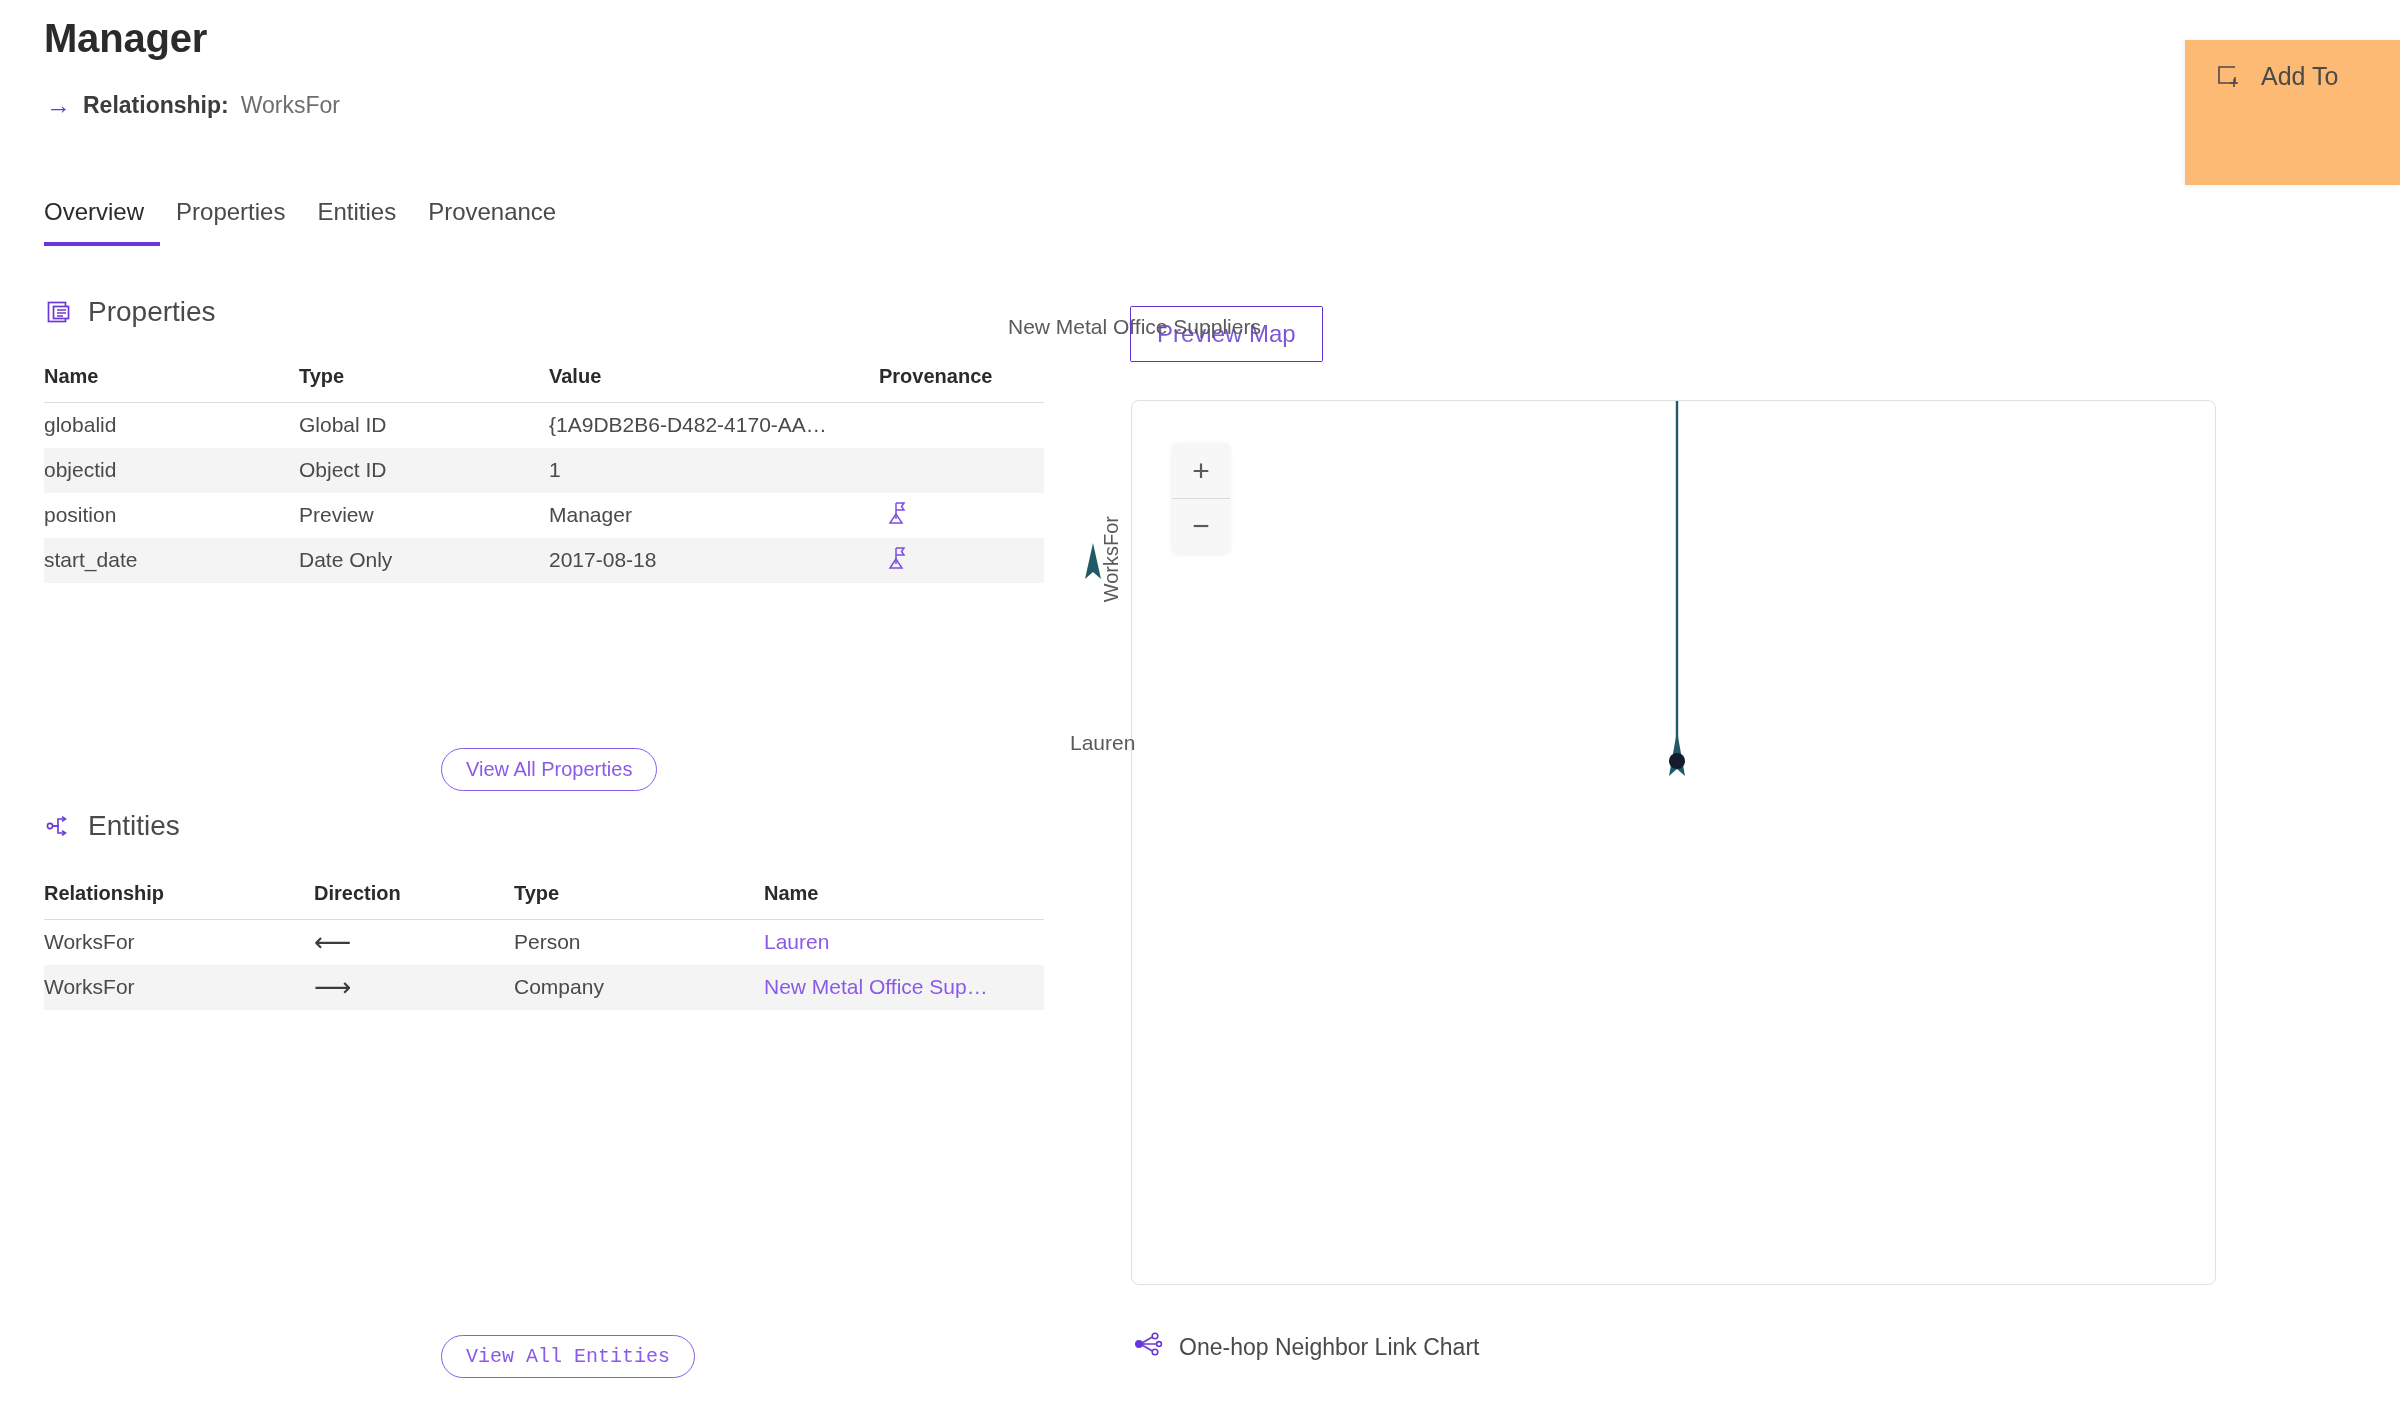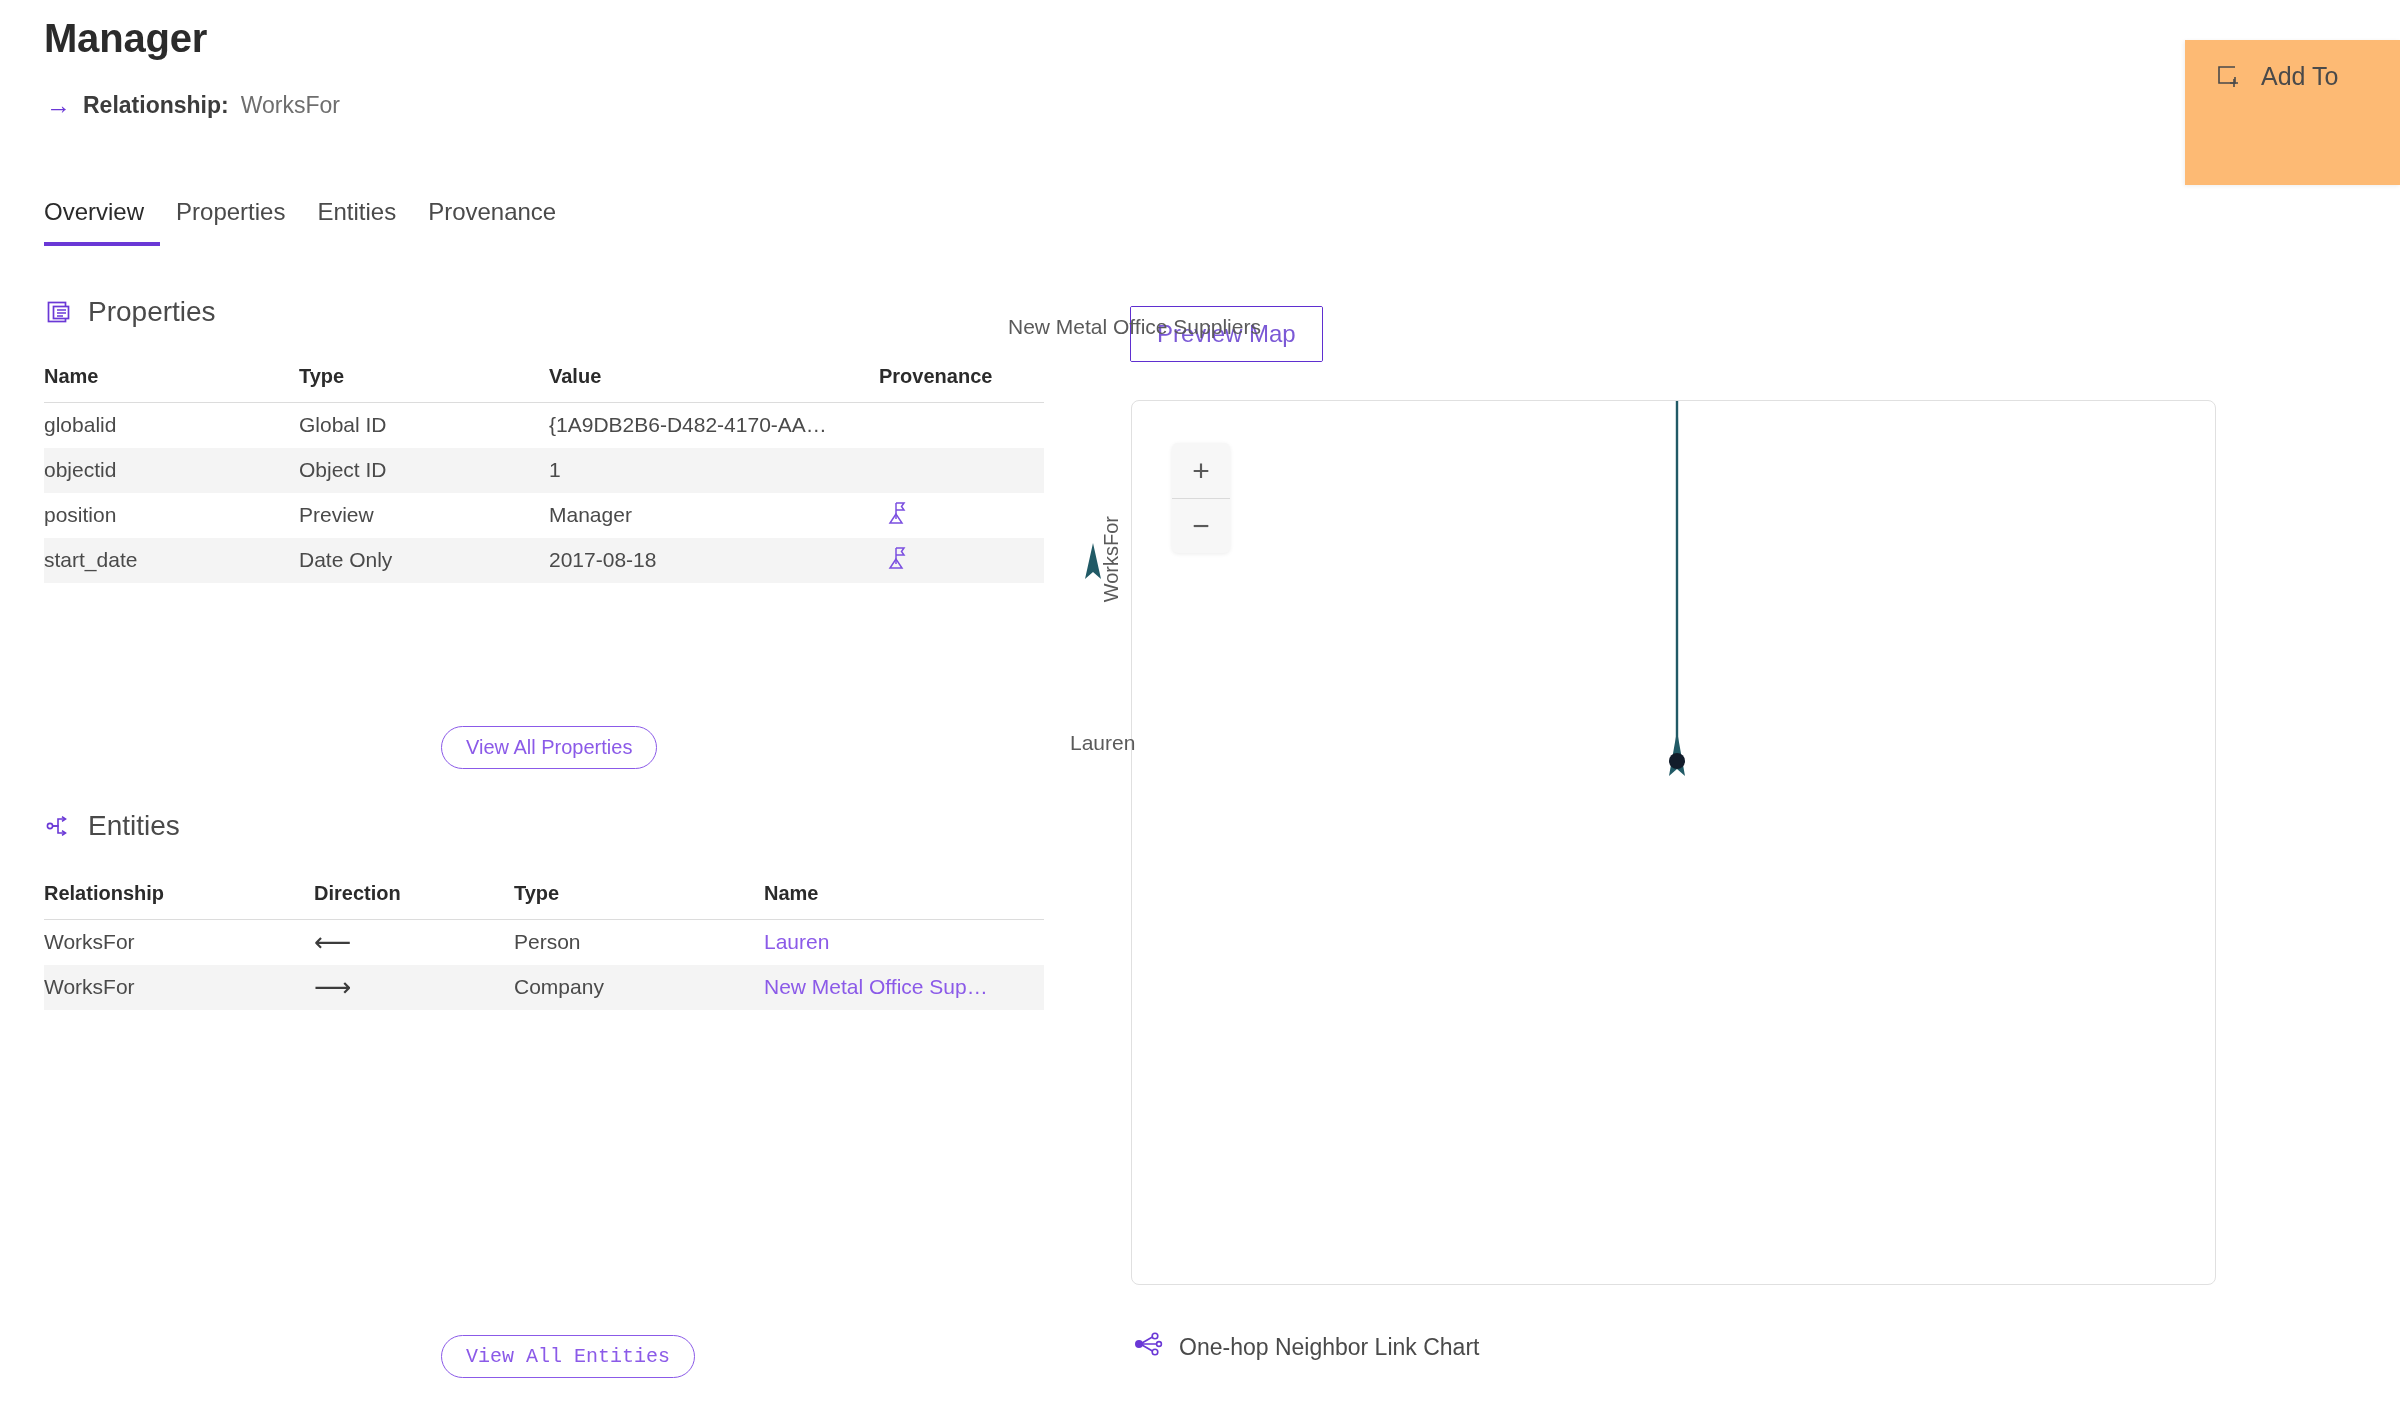--- a/index.html
+++ b/index.html
@@ -271,21 +271,21 @@
               <path d="M11 4 V20"></path>
               <path d="M11 4 H19 L16.5 7.5 L19 11 H11"></path>
               <path d="M11 15 L5 24 H17 Z"></path>
             </svg>
           </span>
         </td>
       </tr>
     </tbody>
   </table>
 
-  <button class="pill" style="left:441px; top:726px;">View All Properties</button>
+  <button class="pill" style="left:441px; top:748px;">View All Properties</button>
 
   <div class="section-head" style="left:44px; top:810px;">
     <span class="sec-ico">
       <svg width="28" height="28" viewBox="0 0 28 28" fill="none" stroke="#6a38d6" stroke-width="1.6">
         <circle cx="5" cy="14" r="2.6"></circle>
         <path d="M7.6 14 H13 V7 H19"></path>
         <path d="M7.6 14 H13 V21 H19"></path>
         <path d="M17 4.6 L20.5 7 L17 9.4"></path>
         <path d="M17 18.6 L20.5 21 L17 23.4"></path>
       </svg>

